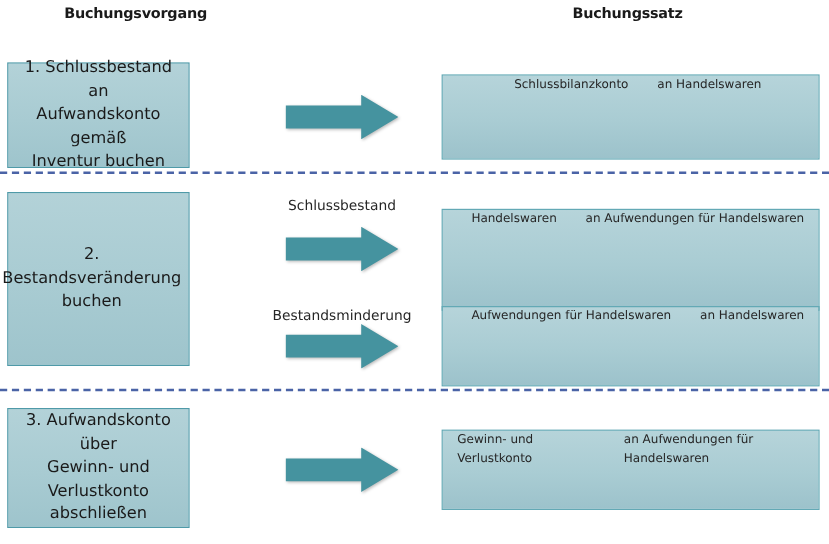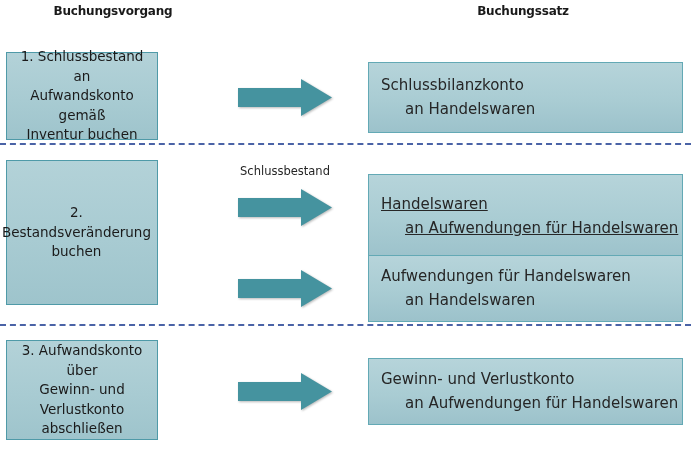--- a/index.html
+++ b/index.html
@@ -50,23 +50,23 @@
     padding: 2px 6px;
   }
 
   
   .rec-box {
     position: absolute;
     box-sizing: border-box;
     background: linear-gradient(180deg, #b6d4da 0%, #a9ccd3 55%, #9cc2cb 100%);
     border: 1px solid #63a9b5;
     display: flex;
-    flex-direction: column;
+    flex-direction: row;
     justify-content: center;
-    font-size: 15px;
+    font-size: 10px;
     line-height: 1.55;
     color: #262626;
     padding: 0 0 0 12px;
   }
   .rec-line-2 { padding-left: 24px; }
 
   
   .arrow {
     position: absolute;
     filter: drop-shadow(1.5px 1.5px 1.2px rgba(0,0,0,0.28));
@@ -128,25 +128,26 @@
   </div>
 
   <div class="arrow-label" id="lbl-mehrung" style="left:210px; top:164px; width:150px;">Schlussbestand</div>
 
   <div class="arrow" id="arrow-2" style="left:238px; top:189px; width:94px; height:37px;">
     <svg width="94" height="37" viewBox="0 0 94 37" aria-hidden="true">
       <polygon points="0,9 63,9 63,0 94,18.5 63,37 63,28 0,28" fill="#45939f"></polygon>
     </svg>
   </div>
 
-  <div class="rec-box" id="rec-2" style="left:368px; top:174px; width:315px; height:85px;text-decoration:underline;">
+  <div class="rec-box" id="rec-2" style="left:368px; top:174px; width:315px; height:85px;">
     <div class="rec-line-1">Handelswaren</div>
     <div class="rec-line-2">an Aufwendungen für Handelswaren</div>
   </div>
 
+  <div class="arrow-label" id="lbl-minderung" style="left:205px; top:256px; width:160px;">Bestandsminderung</div>
 
   <div class="arrow" id="arrow-3" style="left:238px; top:270px; width:94px; height:37px;">
     <svg width="94" height="37" viewBox="0 0 94 37" aria-hidden="true">
       <polygon points="0,9 63,9 63,0 94,18.5 63,37 63,28 0,28" fill="#45939f"></polygon>
     </svg>
   </div>
 
   <div class="rec-box" id="rec-3" style="left:368px; top:255px; width:315px; height:67px;">
     <div class="rec-line-1">Aufwendungen für Handelswaren</div>
     <div class="rec-line-2">an Handelswaren</div>

